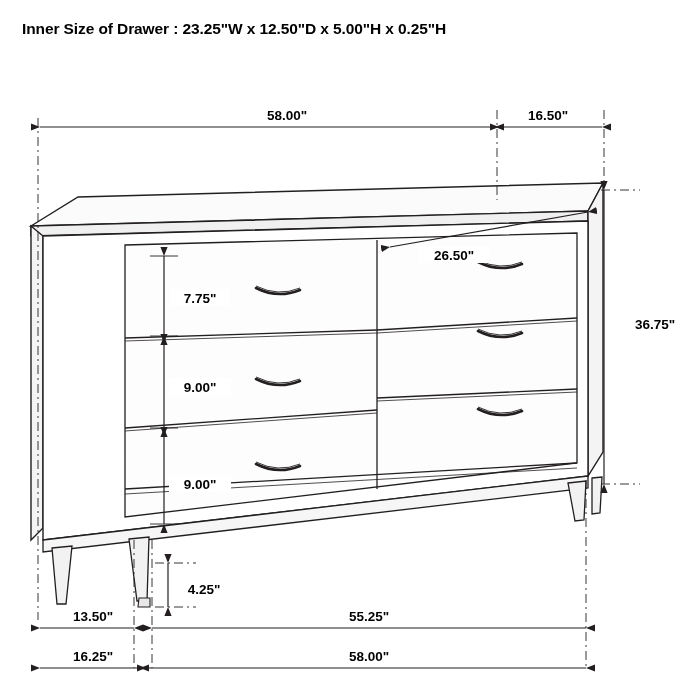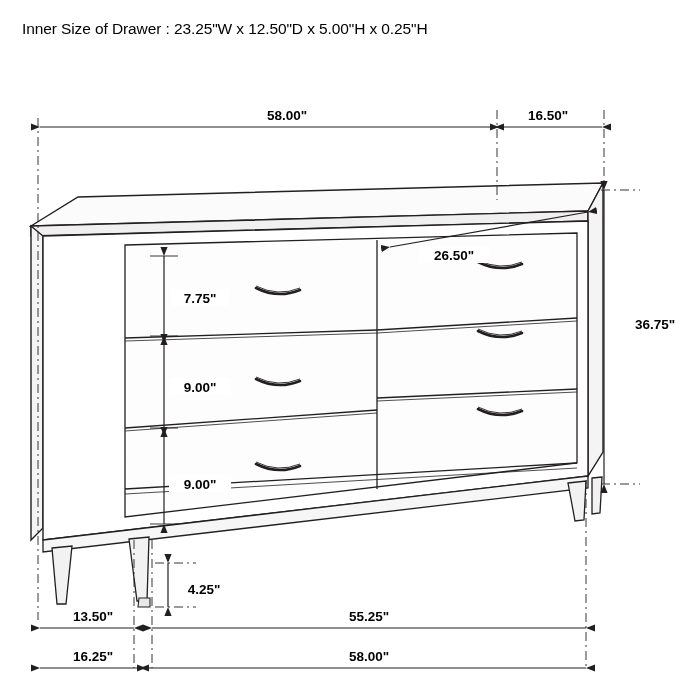--- a/index.html
+++ b/index.html
@@ -18,21 +18,21 @@
     position: absolute;
     left: 0; top: 0;
     width: 700px;
     height: 700px;
   }
   .title {
     position: absolute;
     left: 22px;
     top: 20px;
     font-size: 15.5px;
-    font-weight: normal;
+    font-weight: bold;
     color: #000000;
     letter-spacing: -0.1px;
     white-space: nowrap;
   }
   svg.diagram {
     position: absolute;
     left: 0;
     top: 0;
     width: 700px;
     height: 700px;

